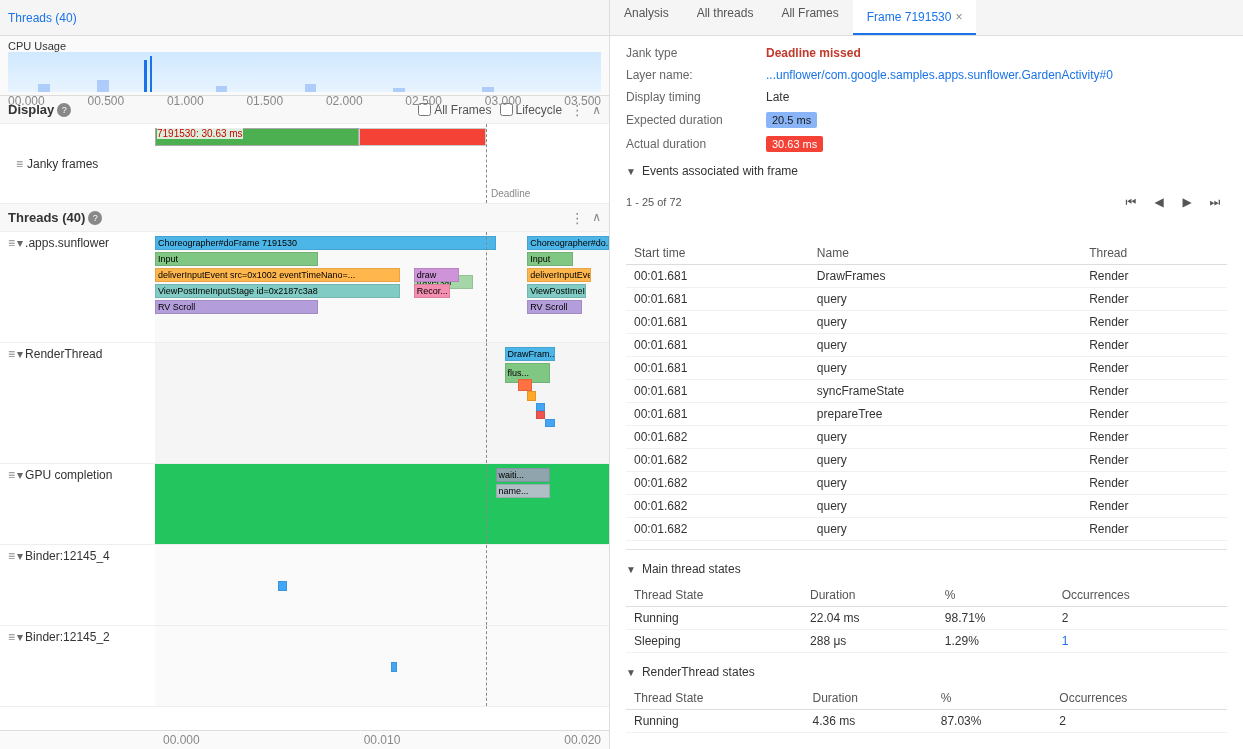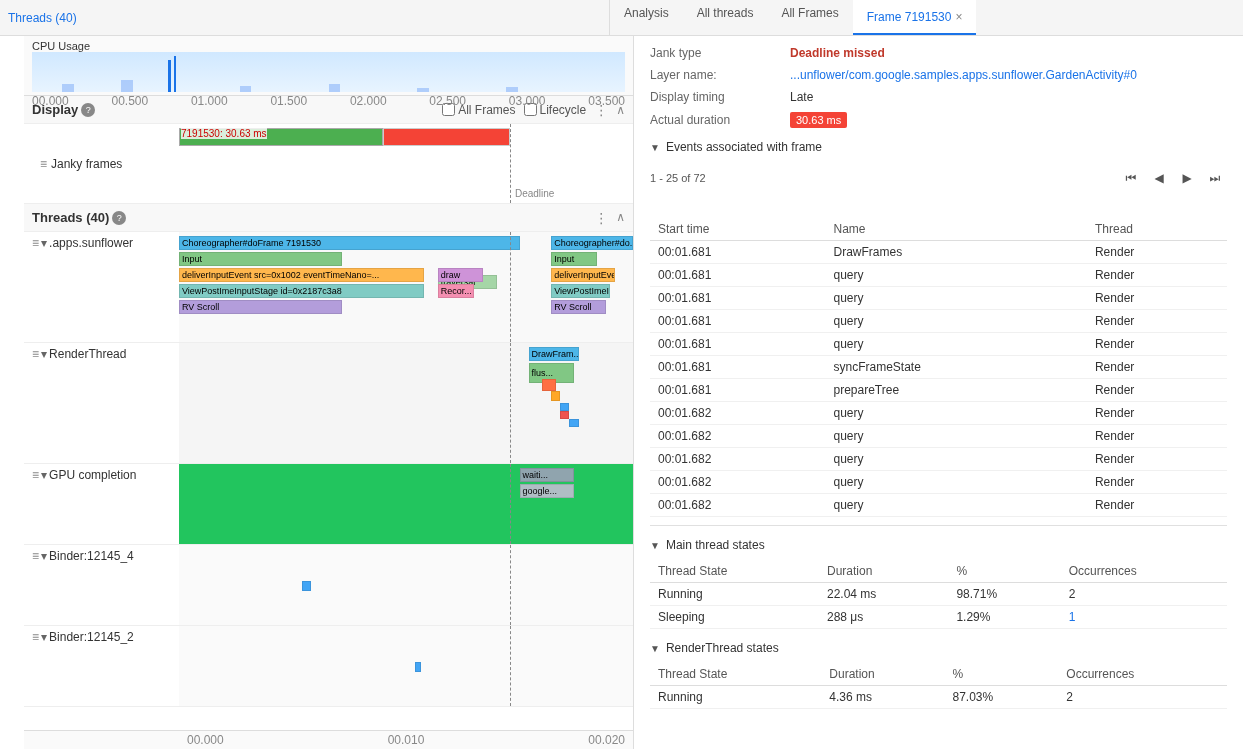--- a/index.html
+++ b/index.html
@@ -114,21 +114,21 @@
       <div class="analysis-tab">Analysis</div>
       <div class="analysis-tab">All threads</div>
       <div class="analysis-tab">All Frames</div>
       <div class="analysis-tab active" style="display:flex; align-items:center; gap:4px;">
         <span>Frame 7191530</span>
         <span class="frame-tab-close">×</span>
       </div>
     </div>
   </div>
 
-  <div style="display:flex; flex:1; overflow:hidden;padding-left:24px;">
+  <div style="display:flex; flex:1; overflow:hidden;">
 
     <div class="left-panel">
 
       <div class="cpu-usage">
         <div class="cpu-usage-label">CPU Usage</div>
         <div class="cpu-chart">
 
           <div style="position:absolute; bottom:0; left:0; width:100%; height:100%; background:linear-gradient(to bottom, #d0e8ff, #e8f4ff);"></div>
           <div style="position:absolute; bottom:0; left:23%; width:3px; height:80%; background:#1a73e8;"></div>
           <div style="position:absolute; bottom:0; left:24%; width:2px; height:90%; background:#1a73e8;"></div>
@@ -251,21 +251,21 @@
 
         <div class="thread-row gpu-row" style="min-height:80px;">
           <div class="thread-row-label">
             <span style="color:#888;">≡</span>
             <span class="expand-arrow">▾</span>
             <span>GPU completion</span>
           </div>
           <div class="thread-content" style="height:80px; background:#22c55e;">
             <div class="flame-container">
               <div class="flame-block" style="top:4px; left:75%; width:12%; height:14px; background:#90a4ae;">waiti...</div>
-              <div class="flame-block" style="top:20px; left:75%; width:12%; height:14px; background:#b0bec5;">google...</div>
+              <div class="flame-block" style="top:20px; left:75%; width:12%; height:14px; background:#b0bec5;">name...</div>
               <div style="position:absolute; top:0; bottom:0; left:73%; border-left:1px dashed #888;"></div>
             </div>
           </div>
         </div>
 
         <div class="thread-row" style="min-height:80px;">
           <div class="thread-row-label">
             <span style="color:#888;">≡</span>
             <span class="expand-arrow">▾</span>
             <span>Binder:12145_4</span>
@@ -311,20 +311,24 @@
           <span class="info-label">Jank type</span>
           <span class="info-value red">Deadline missed</span>
         </div>
         <div class="info-row">
           <span class="info-label">Layer name:</span>
           <span class="info-value link">...unflower/com.google.samples.apps.sunflower.GardenActivity#0</span>
         </div>
         <div class="info-row">
           <span class="info-label">Display timing</span>
           <span class="info-value">Late</span>
+        </div>
+        <div class="info-row">
+          <span class="info-label">Expected duration</span>
+          <span class="duration-expected">20.5 ms</span>
         </div>
         <div class="info-row">
           <span class="info-label">Actual duration</span>
           <span class="duration-actual">30.63 ms</span>
         </div>
 
         <div class="section-header">
           <span class="section-arrow">▼</span>
           <span>Events associated with frame</span>
         </div>

